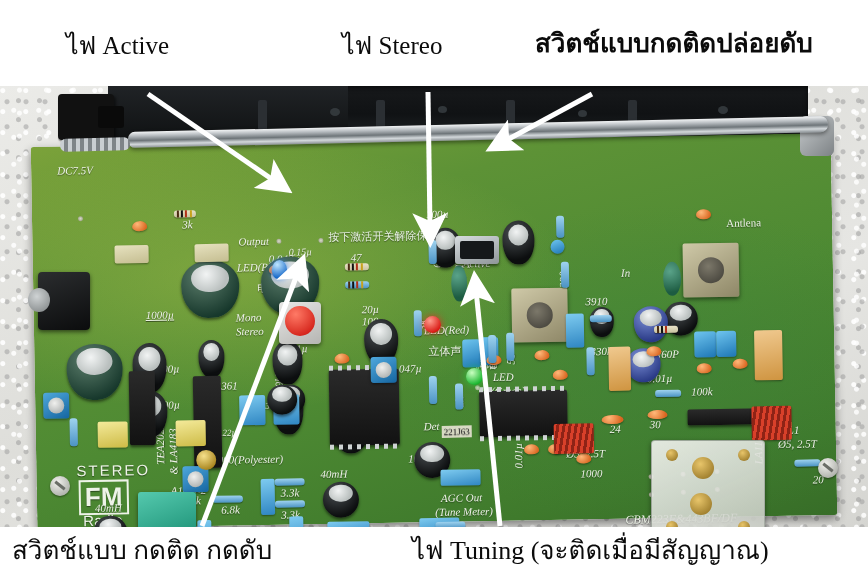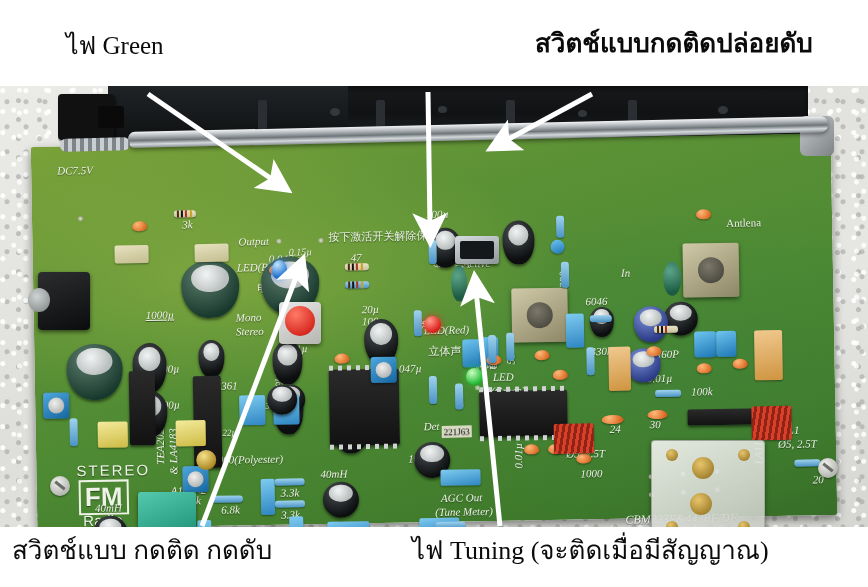--- a/index.html
+++ b/index.html
@@ -139,21 +139,22 @@
     box-shadow:0 0 0 0 transparent;transform:rotate(38deg);}
 
   
   #arrows{position:absolute;inset:0;pointer-events:none;}
 </style>
 </head>
 <body>
 
 <div id="stage">
 
-  <div class="caption" id="cap-power">ไฟ Green</div>
+  <div class="caption" id="cap-power">ไฟ Active</div>
+  <div class="caption" id="cap-stereo">ไฟ Stereo</div>
   <div class="caption" id="cap-latch">สวิตช์แบบกดติดปล่อยดับ</div>
 
   <div class="caption" id="cap-tuning">ไฟ Tuning (จะติดเมื่อมีสัญญาณ)</div>
   <div class="caption" id="cap-momentary">สวิตช์แบบ กดติด กดดับ</div>
 
   <div id="photo">
     <div id="surface"></div>
 
     <div id="chassis">
       <div id="batt-pack"></div>
@@ -203,21 +204,21 @@
       <div class="silk v" style="left:716px;top:330px;">LA1186</div>
 
       <div class="silk" style="left:546px;top:296px;">L2</div>
       <div class="silk" style="left:530px;top:310px;">Ø5, 2.5T</div>
       <div class="silk" style="left:752px;top:290px;">L1</div>
       <div class="silk" style="left:742px;top:304px;">Ø5, 2.5T</div>
 
       <div class="silk" style="left:588px;top:376px;font-size:12px;">CBM223F&amp;443BF/DF</div>
 
       <div class="silk" style="left:694px;top:82px;font-style:normal;">Antlena</div>
-      <div class="silk" style="left:552px;top:158px;">6046</div>
+      <div class="silk" style="left:552px;top:158px;">3910</div>
       <div class="silk" style="left:614px;top:212px;">1N60P</div>
       <div class="silk" style="left:588px;top:130px;">In</div>
 
       <div class="silk logo" style="left:40px;top:316px;font-size:15px;letter-spacing:2px;">STEREO</div>
       <div class="silk logo" style="left:42px;top:334px;font-size:26px;font-weight:bold;border:2px solid #eef3e8;padding:0 4px;">FM</div>
       <div class="silk logo" style="left:46px;top:366px;font-size:15px;">Radio</div>
 
       <div class="silk" style="left:134px;top:340px;">A10k×2</div>
       <div class="silk" style="left:176px;top:310px;">1000(Polyester)</div>
 

